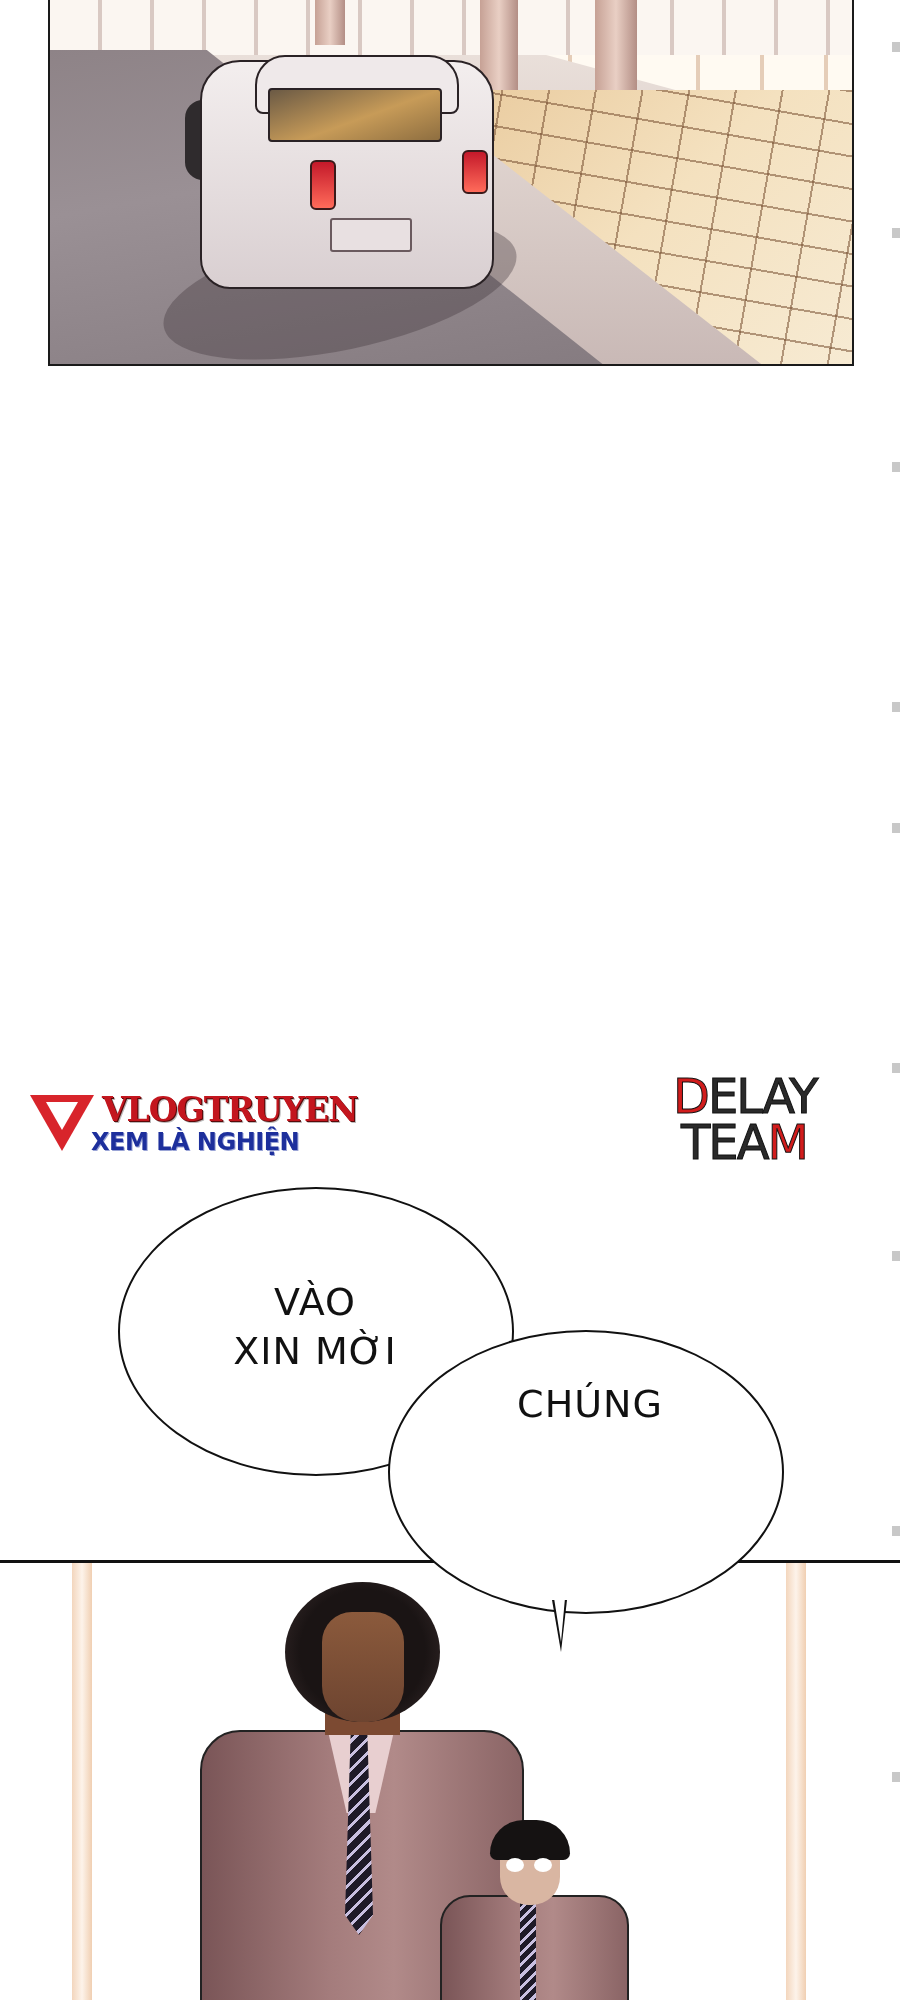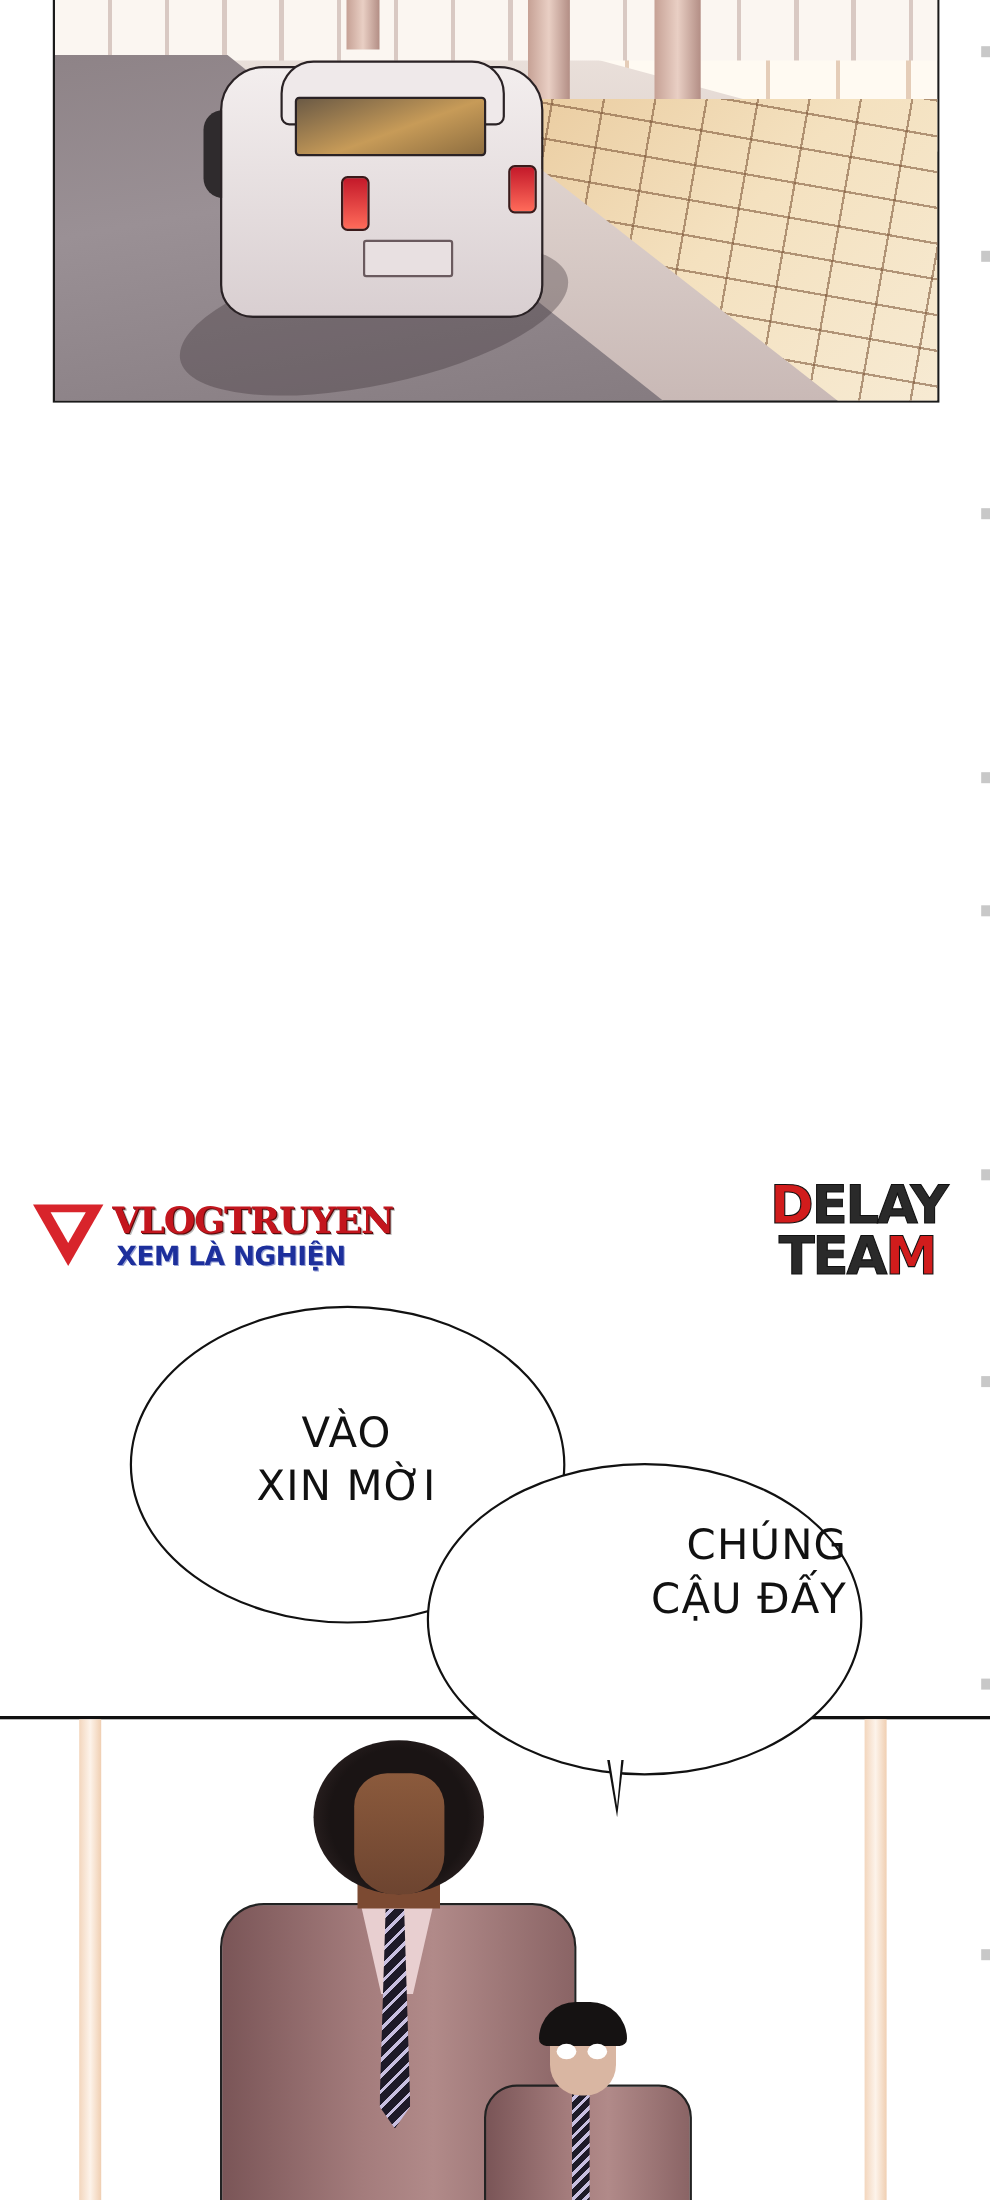--- a/index.html
+++ b/index.html
@@ -32,23 +32,23 @@
   .car-window { left:218px; top:88px; width:170px; height:50px; background:linear-gradient(160deg,#6b5a45,#c79b58 55%,#8e6e40); border:2px solid #2a2225; border-radius:4px; }
   .light { width:22px; height:46px; background:linear-gradient(180deg,#c4192a,#ff6b5a); border:2px solid #3a1a1a; border-radius:6px; }
   .plate { left:300px; top:225px; width:78px; height:30px; border:2px solid #6a5a5e; border-radius:3px; background:#e8e0e1; }
   .wheel { width:36px; height:100px; background:#2f2b2d; border-radius:18px; }
 
   
   #vlog { left:30px; top:1090px; width:340px; height:70px; }
   .vlog-tri { left:0; top:5px; width:0; height:0; border-left:32px solid transparent; border-right:32px solid transparent; border-top:56px solid #d8242b; }
   .vlog-tri-inner { left:16px; top:12px; width:0; height:0; border-left:16px solid transparent; border-right:16px solid transparent; border-top:28px solid #ffffff; }
   .vlog-title { left:72px; top:0; font-family:"DejaVu Serif", serif; font-weight:900; font-size:33px; letter-spacing:-1px; color:#c3161e; text-shadow:1px 1px 0 #5a0a0a, 2px 2px 0 #bbb; }
-  .vlog-sub { left:76px; top:38px; font-family:"DejaVu Sans", sans-serif; font-weight:bold; font-size:24px; color:#1d2f9c; letter-spacing:-0.5px; text-shadow:1px 1px 0 #9aa4d6; }
+  .vlog-sub { left:61px; top:38px; font-family:"DejaVu Sans", sans-serif; font-weight:bold; font-size:24px; color:#1d2f9c; letter-spacing:-0.5px; text-shadow:1px 1px 0 #9aa4d6; }
 
-  #delay { left:700px; top:1072px; width:170px; height:100px; font-family:"DejaVu Sans", sans-serif; font-weight:700; line-height:1; }
+  #delay { left:673px; top:1072px; width:170px; height:100px; font-family:"DejaVu Sans", sans-serif; font-weight:400; line-height:1; }
   .delay-row { position:absolute; left:0; font-size:48px; letter-spacing:-2px; -webkit-text-stroke:1px #111; }
   .d-red { color:#d11c1c; }
   .d-black { color:#2a2a2a; }
 
   
   .bubble { position:absolute; background:#fff; border:2px solid #111; border-radius:50%; }
   .bubble-text { position:absolute; text-align:center; font-family:"DejaVu Sans", sans-serif; font-size:38px; color:#111; line-height:1.3; letter-spacing:1px; }
 
   
   #sep { left:0; top:1560px; width:900px; height:3px; background:#111; }
@@ -127,16 +127,15 @@
 
 <div class="bubble" style="left:118px;top:1187px;width:392px;height:285px;"></div>
 <div class="bubble" style="left:388px;top:1330px;width:392px;height:280px;"></div>
 <div class="abs" style="left:552px;top:1600px;width:0;height:0;border-left:9px solid transparent;border-right:6px solid transparent;border-top:52px solid #111;"></div>
 <div class="abs" style="left:554px;top:1598px;width:0;height:0;border-left:7px solid transparent;border-right:4px solid transparent;border-top:44px solid #fff;"></div>
 
 <div class="bubble-text" style="left:150px;top:1278px;width:330px;">
   <div>VÀO</div>
   <div>XIN MỜI</div>
 </div>
-<div class="bubble-text" style="left:410px;top:1380px;width:360px;text-align:right;">
+<div class="bubble-text" style="left:410px;top:1380px;width:360px;">
   <div>CHÚNG</div>
-  <div>CẬU ĐẤY</div>
 </div>
 
 </body></html>

